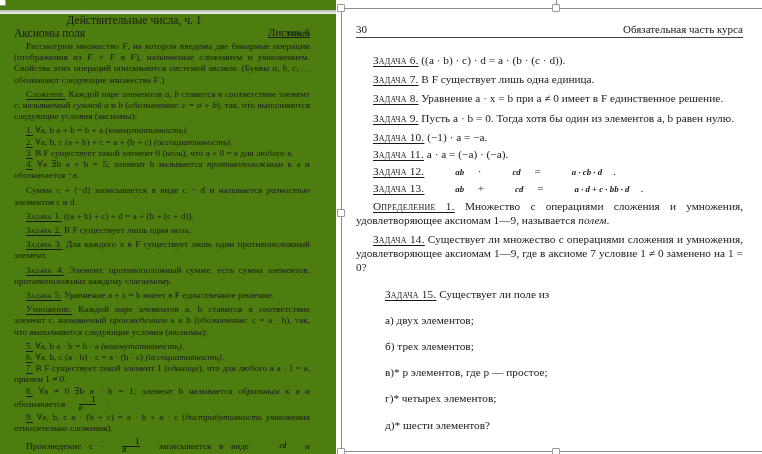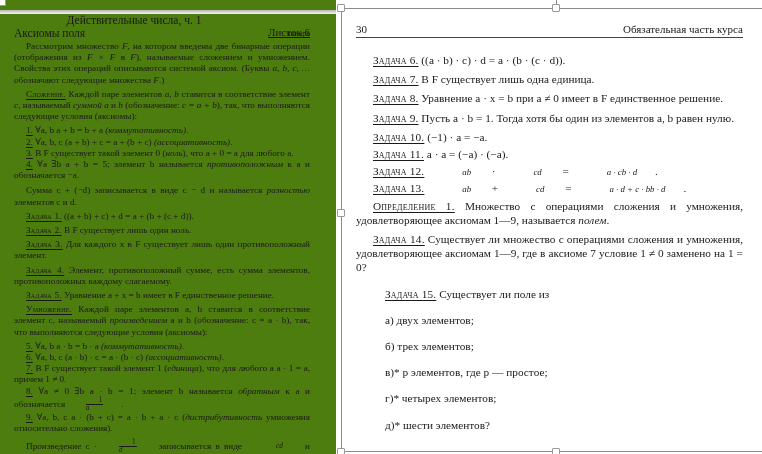--- a/index.html
+++ b/index.html
@@ -32,21 +32,21 @@
     }
     .lhead { position: relative; height: 27px; }
     .lhead .t1 { position: absolute; left: 0; width: 240px; top: 0; text-align: center; font-size: 11.5px; line-height: 13px; }
     .lhead .t2 { position: absolute; left: 0; width: 240px; top: 13px; text-align: left; font-size: 11.5px; line-height: 13px; }
     .lhead .sheet { position: absolute; right: 0; top: 12px; font-size: 11px; line-height: 13px; text-decoration: underline; }
     .lhead .month { position: absolute; right: 0; top: 13px; font-size: 8.2px; line-height: 13px; }
     .lp { margin: 0 0 3px 0; text-indent: 12px; }
     .ax { margin: 0; padding-left: 12px; text-indent: 0; }
     .ax.hang { padding-left: 0; text-indent: 12px; }
     .ax .n { text-decoration: underline; text-underline-offset: 2px; }
-    .frac { display: inline-block; vertical-align: middle; font-size: 0.78em; line-height: 1em; margin: 0 18px; }
+    .frac { display: inline-block; vertical-align: middle; font-size: 0.78em; line-height: 1em; margin: 0 11px; font-weight: bold; }
     .frac > span { display: block; }
     .frac > span:first-child { border-bottom: 0.8px solid #1a1a1a; padding: 0 1px; }
 
     
     #right-frame {
       position: absolute; left: 341px; top: 8px; width: 430px; height: 444px;
       border-top: 1px solid #8c8c8c; border-left: 1px solid #8c8c8c; border-bottom: 1px solid #8c8c8c;
       box-sizing: border-box;
     }
     .handle {
@@ -133,21 +133,21 @@
 <div id="right-content">
   <div class="rhead">
     <span class="pn">30</span>
     <span class="rt">Обязательная часть курса</span>
   </div>
   <div style="height:15px;"></div>
 
   <p class="rp"><span class="sc">Задача 6.</span><span> ((a · b) · c) · d = a · (b · (c · d)).</span></p>
   <p class="rp"><span class="sc">Задача 7.</span><span> В F существует лишь одна единица.</span></p>
   <p class="rp"><span class="sc">Задача 8.</span><span> Уравнение a · x = b при a ≠ 0 имеет в F единственное решение.</span></p>
-  <p class="rp"><span class="sc">Задача 9.</span><span> Пусть a · b = 1. Тогда хотя бы один из элементов a, b равен нулю.</span></p>
+  <p class="rp"><span class="sc">Задача 9.</span><span> Пусть a · b = 0. Тогда хотя бы один из элементов a, b равен нулю.</span></p>
   <p class="rp tight"><span class="sc">Задача 10.</span><span> (−1) · a = −a.</span></p>
   <p class="rp tight"><span class="sc">Задача 11.</span><span> a · a = (−a) · (−a).</span></p>
 
   <p class="rp tight"><span class="sc">Задача 12.</span> <span class="frac"><i>a</i><i>b</i></span><span> · </span><span class="frac"><i>c</i><i>d</i></span><span> = </span><span class="frac"><i>a · c</i><i>b · d</i></span><span>.</span></p>
 
   <p class="rp tight"><span class="sc">Задача 13.</span> <span class="frac"><i>a</i><i>b</i></span><span> + </span><span class="frac"><i>c</i><i>d</i></span><span> = </span><span class="frac"><i>a · d + c · b</i><i>b · d</i></span><span>.</span></p>
 
   <p class="rp"><span class="sc">Определение 1.</span><span> Множество с операциями сложения и умножения, удовлетворяющее аксиомам 1—9, называется </span><i>полем</i><span>.</span></p>
 
   <p class="rp"><span class="sc">Задача 14.</span><span> Существует ли множество с операциями сложения и умножения, удовлетворяющее аксиомам 1—9, где в аксиоме 7 условие 1 ≠ 0 заменено на 1 = 0?</span></p>

